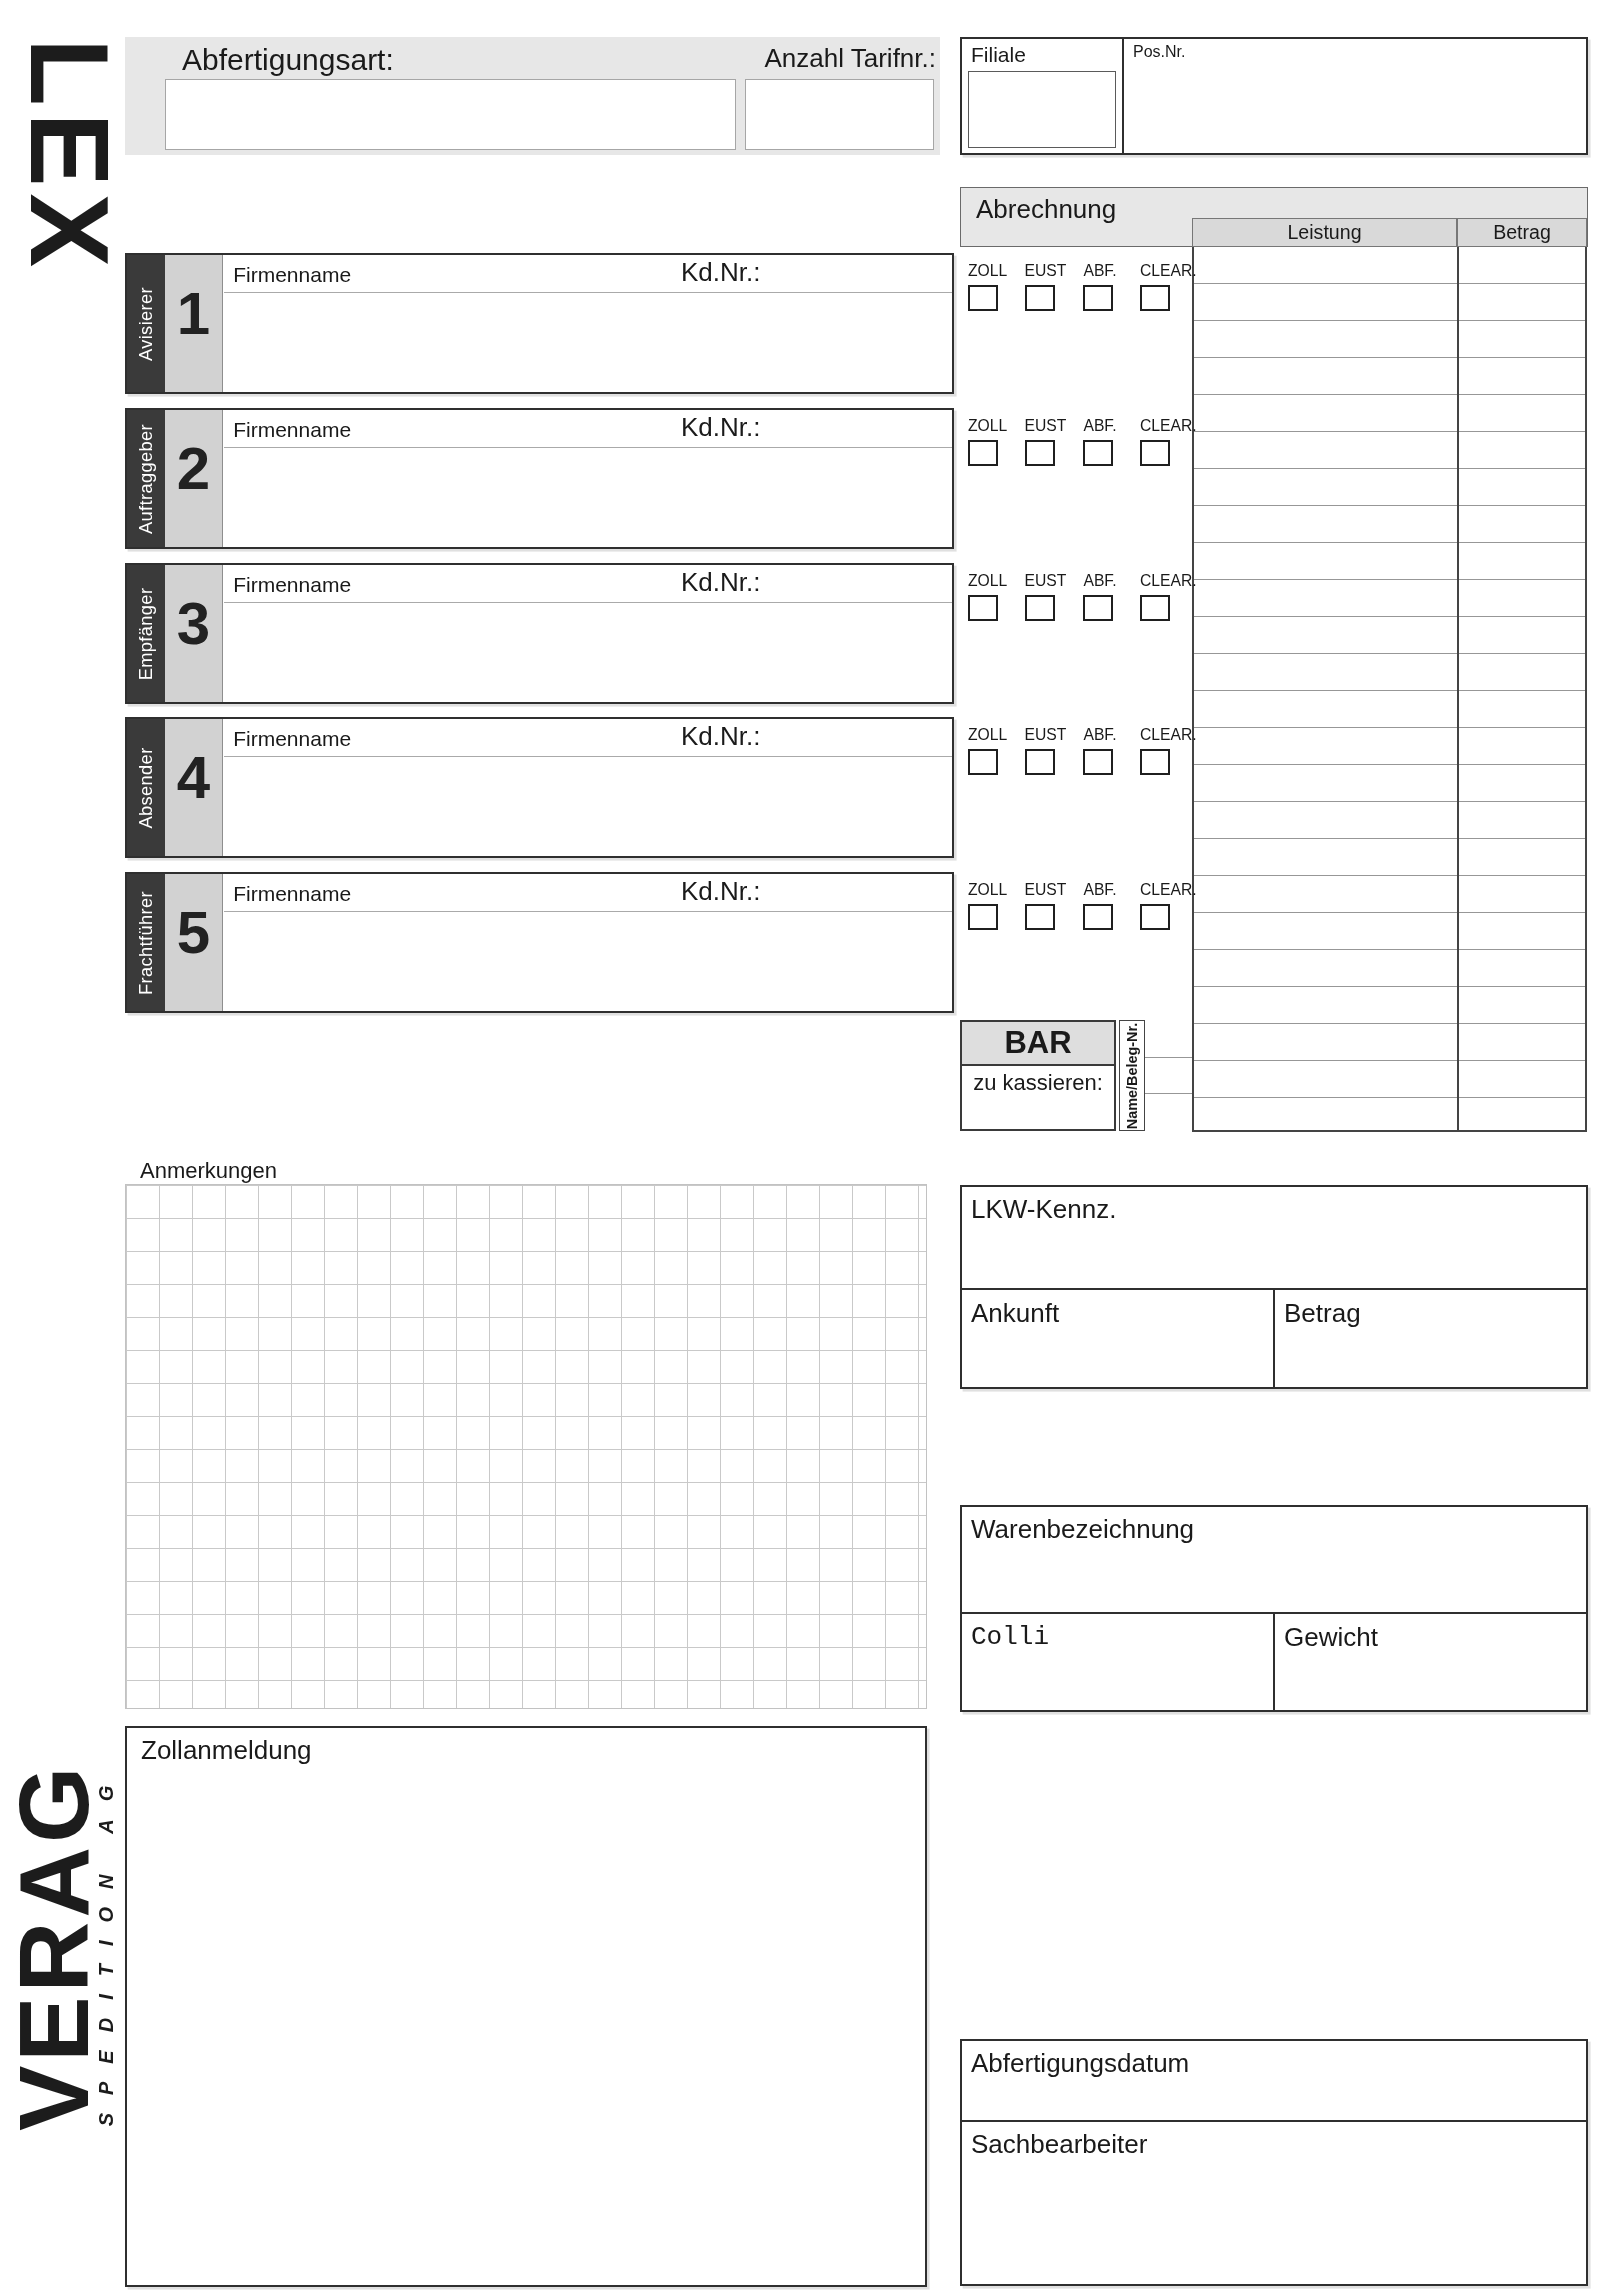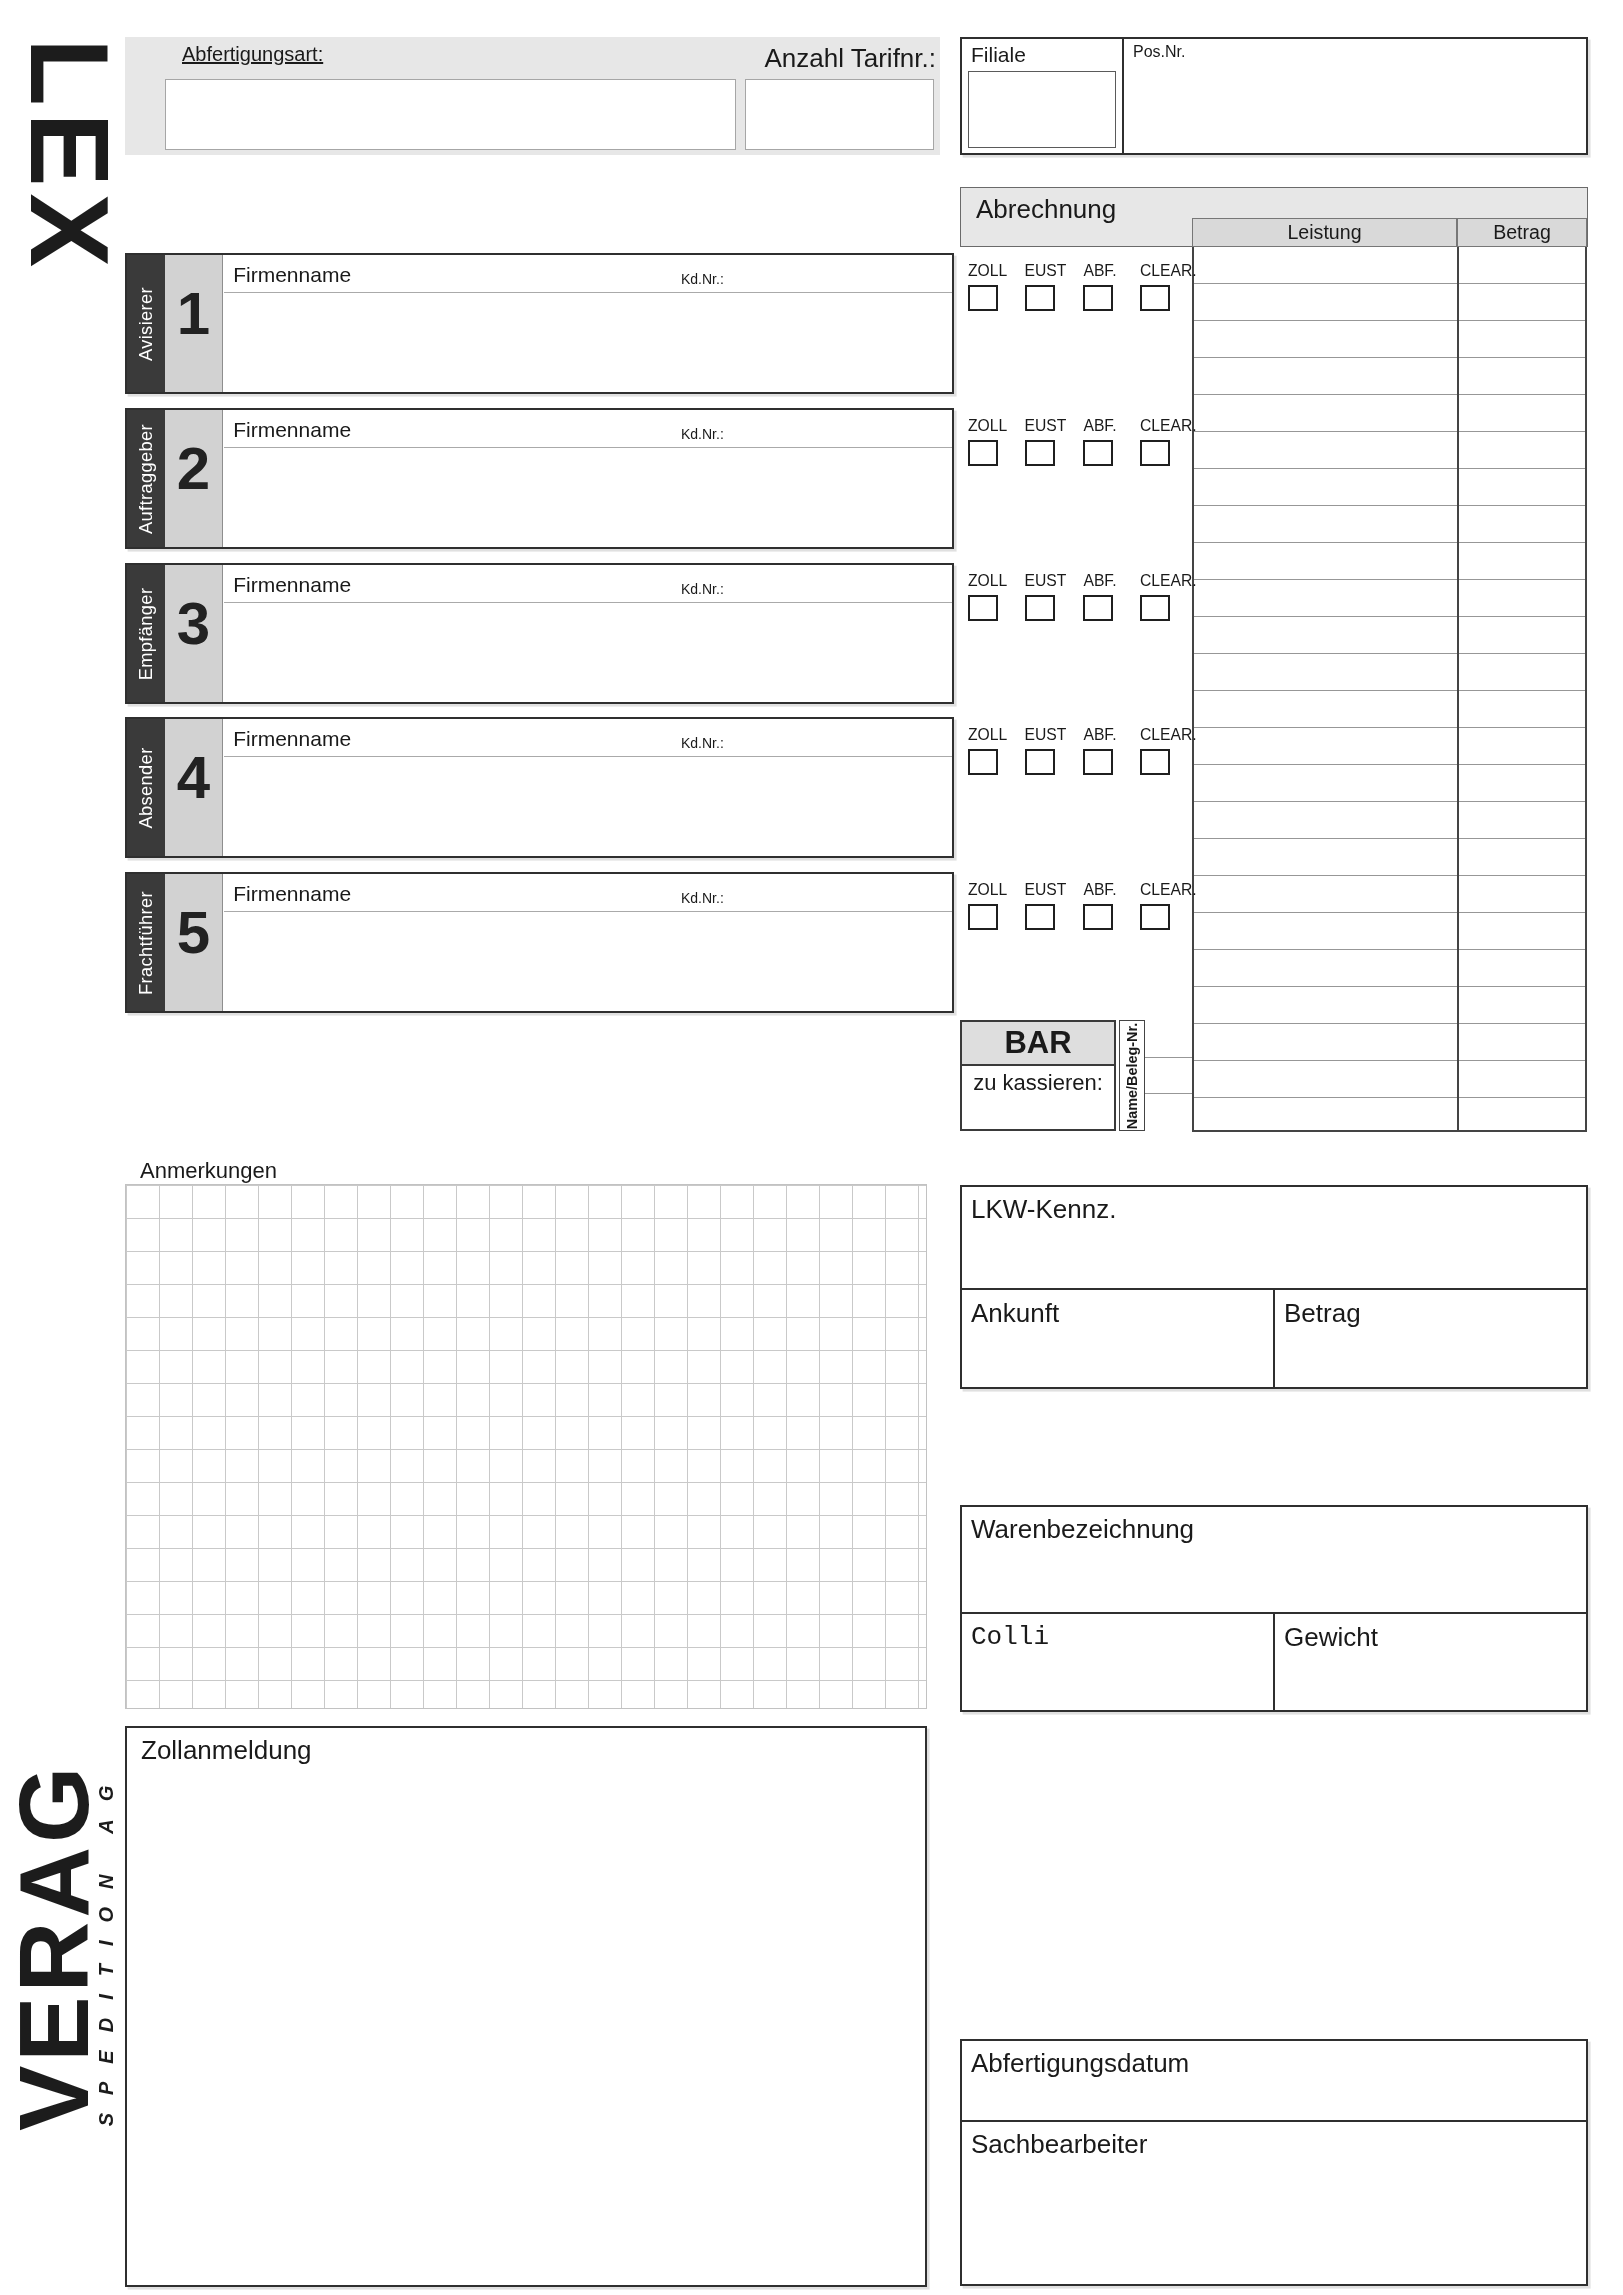--- a/index.html
+++ b/index.html
@@ -15,21 +15,21 @@
   .ccw { transform:translate(-50%,-50%) rotate(-90deg); }
   .cw  { transform:translate(-50%,-50%) rotate(90deg); }
 
   
   .lex { left:26px; top:38px; width:85px; height:236px; font-size:111px; font-weight:bold; letter-spacing:0.06em; color:#1c1c1c; }
   .verag { left:14.4px; top:1741px; width:79px; height:412px; font-size:98px; font-weight:bold; letter-spacing:0.04em; color:#1c1c1c; }
   .sped { left:89px; top:1741px; width:34px; height:412px; font-size:20px; font-weight:bold; font-style:italic; letter-spacing:0.9em; color:#1c1c1c; }
 
   
   .topband { left:125px; top:37px; width:815px; height:118px; background:#e7e7e7; }
-  .abfart-label { left:182px; top:43px; font-size:20px;text-decoration:underline; }
+  .abfart-label { left:182px; top:43px; font-size:30px; }
   .abfart-box { left:165px; top:79px; width:571px; height:71px; background:#fff; border:1.3px solid #a6a6a6; }
   .tarif-label { left:681px; top:43px; width:255px; font-size:26px; text-align:right; }
   .tarif-box { left:745px; top:79px; width:189px; height:71px; background:#fff; border:1.3px solid #a6a6a6; }
 
   
   .filpos { left:960px; top:37px; width:628px; height:118px; background:#fff; border:2px solid #2f2f2f; box-shadow:2.6px 2.6px 0 rgba(0,0,0,0.12); }
   .filpos-div { left:1122px; top:37px; width:2px; height:118px; background:#2f2f2f; }
   .filiale-label { left:971px; top:43px; font-size:21px; }
   .filiale-box { left:968px; top:71px; width:148px; height:77px; background:#fff; border:1.3px solid #5a5a5a; }
   .posnr-label { left:1133px; top:43px; font-size:16px; }
@@ -47,21 +47,21 @@
 
   
   .section { left:125px; width:829px; height:141px; background:#fff; border:2px solid #2f2f2f; box-shadow:2.6px 2.6px 0 rgba(0,0,0,0.12); }
   .s1{top:253px}.s2{top:408px}.s3{top:563px}.s4{top:717px}.s5{top:872px}
   .rolebar { position:absolute; left:0; top:0; width:38px; height:100%; background:#3a3a3a; color:#fff; font-size:18.3px; letter-spacing:0.02em; }
   .numcell { position:absolute; left:38px; top:0; width:58px; height:100%; background:#d2d2d2; border-right:1.3px solid #8e8e8e;
              display:flex; align-items:center; justify-content:center; padding-bottom:19.6px; font-size:60px; font-weight:bold; color:#222; box-sizing:border-box; }
   .secbody { position:absolute; left:97px; top:0; right:0; height:100%; }
   .labelrow { position:absolute; left:0; right:0; top:0; height:37px; border-bottom:1.3px solid #aaa; }
   .firmenname { position:absolute; left:9.2px; top:7.9px; font-size:21px; }
-  .kdnr { position:absolute; left:457px; top:16px; font-size:14px; }
+  .kdnr { position:absolute; left:457px; top:2px; font-size:26px; }
 
   
   .cbgroup { position:absolute; left:968px; width:222px; height:72px; display:flex; gap:17px; }
   .cb1{top:262px}.cb2{top:417px}.cb3{top:572px}.cb4{top:726px}.cb5{top:881px}
   .cbcol { width:50px; }
   .cblabel { font-size:15.7px; white-space:nowrap; }
   .cbbox { width:30px; height:26px; border:2px solid #1f1f1f; background:#fff; margin-top:5.2px; box-sizing:border-box; }
 
   
   .bar-box { left:960px; top:1020px; width:156px; height:46px; background:#dedede; border:2px solid #3a3a3a;

